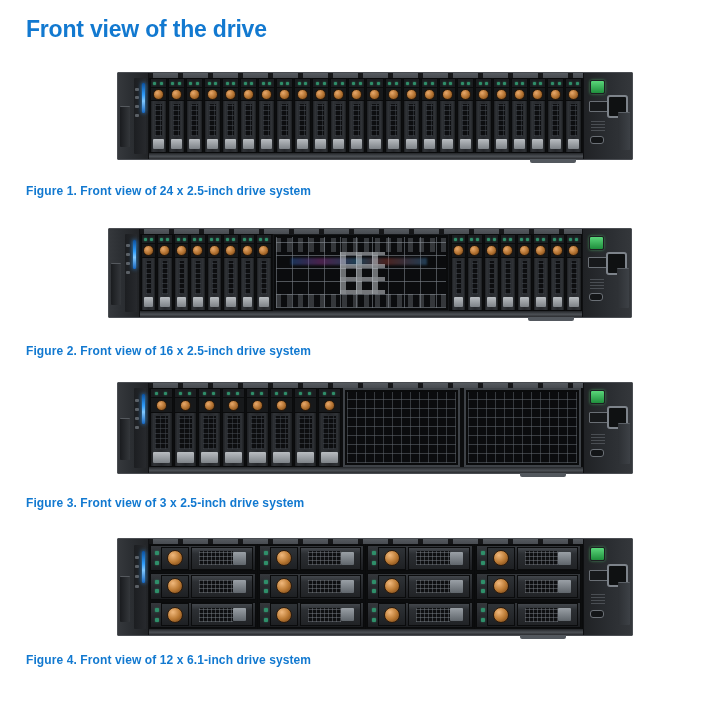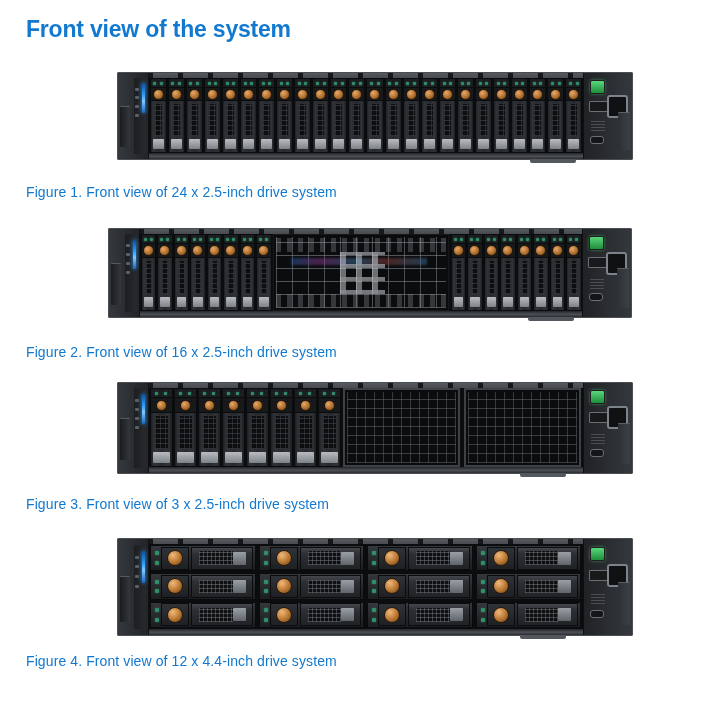--- a/index.html
+++ b/index.html
@@ -32,22 +32,22 @@
     left: 0;
     width: 706px;
   }
   .fig-image-wrap {
     position: relative;
     width: 706px;
   }
   .fig-caption {
     position: absolute;
     left: 26px;
-    font-size: 14px;
-    font-weight: normal;
+    font-size: 12px;
+    font-weight: bold;
     color: #1279d0;
     letter-spacing: 0.1px;
     white-space: nowrap;
     text-align: center;
   }
 
   
   .server {
     position: absolute;
     background: linear-gradient(180deg,#3a3d41 0%,#2a2c30 6%,#232528 50%,#1b1d20 94%,#141517 100%);
@@ -422,21 +422,21 @@
     width: 46px;
     height: 4px;
     background: #53585e;
     border-radius: 0 0 2px 2px;
     z-index: 2;
   }
 </style>
 </head>
 <body>
 
-<div class="page-title">Front view of the system</div>
+<div class="page-title">Front view of the drive</div>
 
 <div class="figure" style="top:0;">
   <div class="fig-image-wrap">
 
     <div class="server" style="left:117px; top:72px; width:516px; height:88px;">
 
       <div class="rail-top">
         <div class="rail-notches"></div>
       </div>
       <div class="rail-bottom"></div>
@@ -1293,14 +1293,14 @@
         <div class="vga-port"></div>
         <div class="vent-dots"></div>
         <div class="micro-usb"></div>
         <div class="right-handle"></div>
       </div>
     </div>
 
     <div class="foot-tab" style="left:520px; top:635px;"></div>
   </div>
 
-  <div class="fig-caption" style="top:653px;">Figure 4. Front view of 12 x 4.4-inch drive system</div>
+  <div class="fig-caption" style="top:653px;">Figure 4. Front view of 12 x 6.1-inch drive system</div>
 </div>
 
 </body></html>

